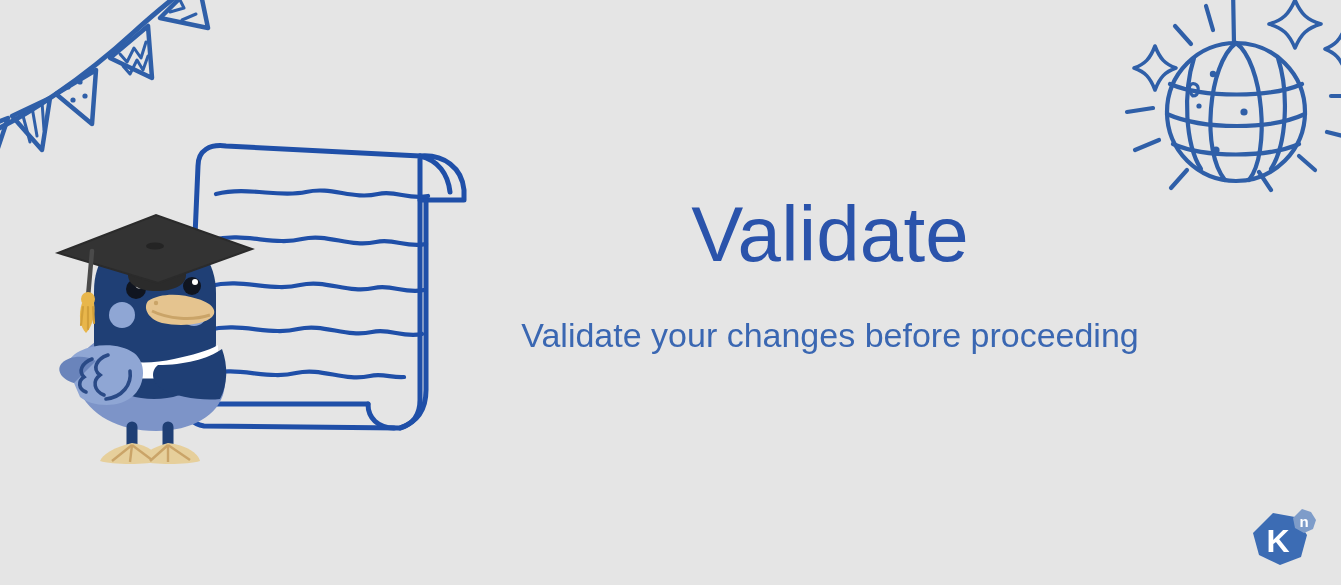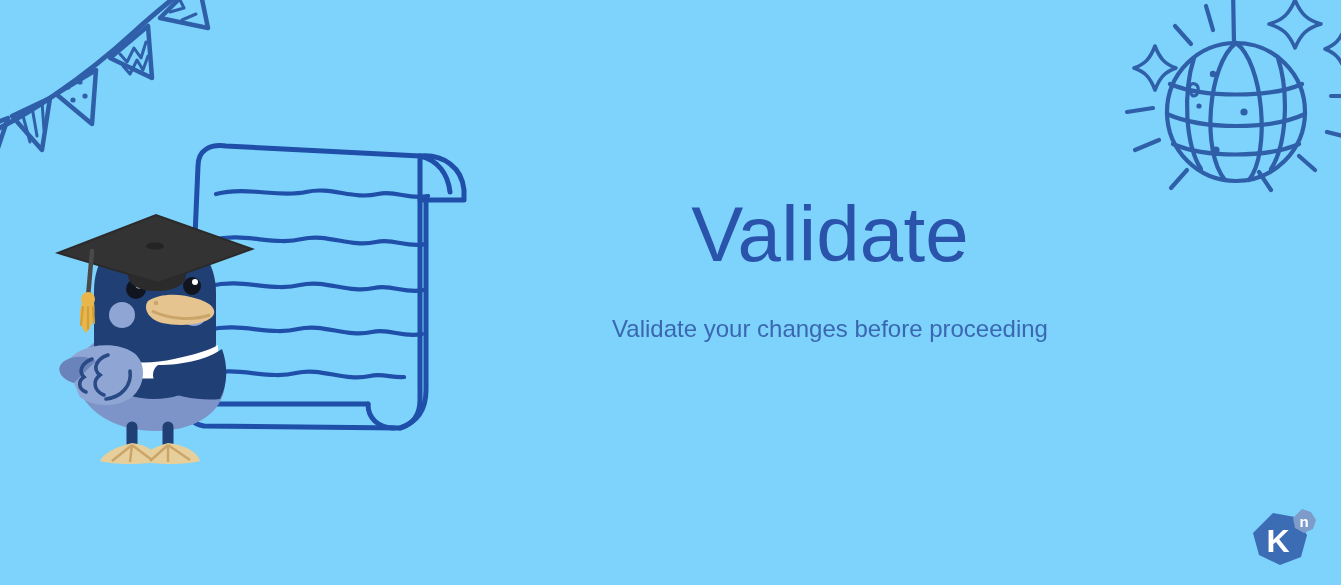--- a/index.html
+++ b/index.html
@@ -8,21 +8,21 @@
     padding: 0;
     background: #ffffff;
   }
   body {
     font-family: "Liberation Sans", sans-serif;
   }
   #slide {
     position: relative;
     width: 1341px;
     height: 585px;
-    background: #7dd3fc;
+    background: #e5e5e5;
     overflow: hidden;
   }
 
   
   .deco {
     position: absolute;
     pointer-events: none;
   }
   #bunting-deco {
     left: -14px;
@@ -72,21 +72,21 @@
     color: #2a53ab;
     font-size: 78px;
     font-weight: 300;
     line-height: 1.0;
     letter-spacing: 0.2px;
     margin: 0;
     white-space: nowrap;
   }
   #page-subtitle {
     color: #3a67b2;
-    font-size: 24px;
+    font-size: 34px;
     font-weight: 400;
     line-height: 1.2;
     margin: 0;
     padding-top: 42px;
     white-space: nowrap;
   }
 
   
   #brand-logo {
     position: absolute;

